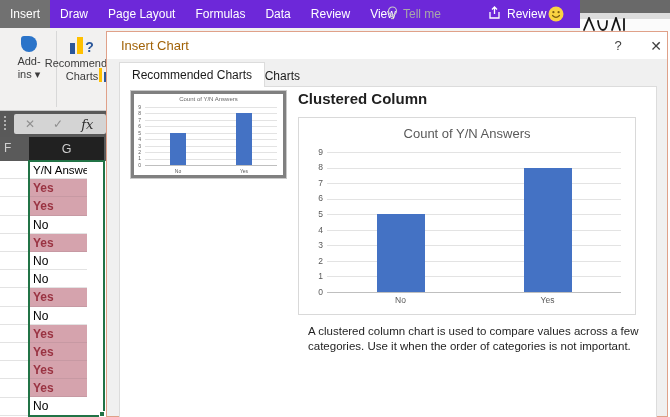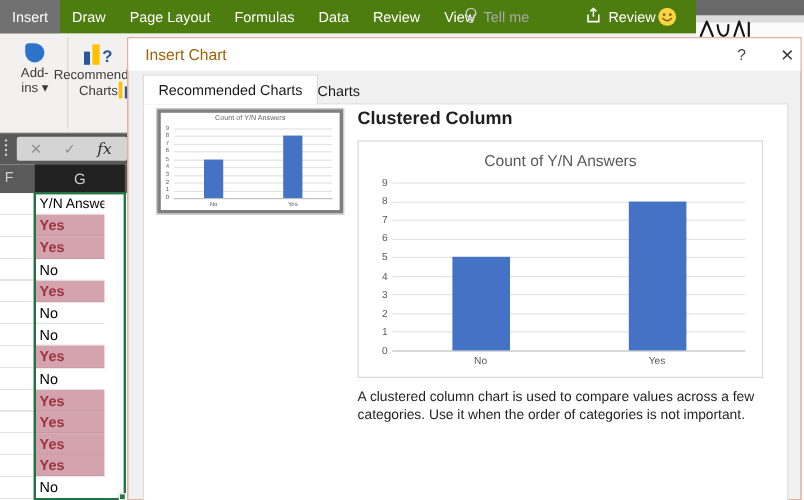--- a/index.html
+++ b/index.html
@@ -1,20 +1,20 @@
 <!DOCTYPE html>
 <html><head>
 <meta charset="utf-8">
 <style>
   html,body{margin:0;padding:0;background:#fff;}
   *{box-sizing:border-box;font-family:"Liberation Sans",sans-serif;}
   .screen{position:relative;width:670px;height:417px;overflow:hidden;background:#fff;}
 
   
-  .ribbon-bar{position:absolute;left:0;top:0;width:580px;height:28px;background:#4d7c0f;display:flex;align-items:stretch;}
+  .ribbon-bar{position:absolute;left:0;top:0;width:580px;height:28px;background:#6d28d9;display:flex;align-items:stretch;}
   .rtab{color:#fff;font-size:12px;padding:0 10px;display:flex;align-items:center;cursor:default;white-space:nowrap;}
   .rtab.active{background:#717171;}
   .tellme{position:absolute;left:387px;top:0;height:28px;display:flex;align-items:center;gap:5px;color:#a8a8a8;font-size:12px;}
   .share{position:absolute;left:487px;top:0;height:28px;display:flex;align-items:center;gap:6px;color:#fff;font-size:12px;}
   .smiley{position:absolute;left:548px;top:6px;}
   .ribbon-right{position:absolute;left:580px;top:0;width:90px;height:31px;}
   .rr-a{position:absolute;left:0;top:0;width:90px;height:13px;background:#696969;}
   .rr-b{position:absolute;left:0;top:13px;width:90px;height:6px;background:#dcdcdc;}
   .rr-c{position:absolute;left:0;top:19px;width:90px;height:12px;background:#fbfbfb;}
   .ink{position:absolute;left:2px;top:17px;}
@@ -68,21 +68,21 @@
 
   
   .thumb{position:absolute;left:11px;top:4px;width:155px;height:87px;border:3px solid #808080;outline:1px solid #c9c9c9;background:#fff;}
   .minichart{position:absolute;left:0;top:0;width:149px;height:81px;}
   .mini-title{position:absolute;left:0;top:2px;width:100%;text-align:center;font-size:6px;color:#666;}
 
   
   .chart-head{position:absolute;left:178px;top:3px;font-size:15px;font-weight:600;color:#1f1f1f;}
   .bigchart{position:absolute;left:178px;top:30px;width:338px;height:198px;border:1px solid #d9d9d9;background:#fff;}
   .big-title{position:absolute;left:0;top:8px;width:100%;text-align:center;font-size:13px;color:#595959;}
-  .desc{position:absolute;left:178px;top:237px;width:360px;font-size:11.5px;line-height:15px;color:#1f1f1f;}
+  .desc{position:absolute;left:188px;top:237px;width:360px;font-size:11.5px;line-height:15px;color:#1f1f1f;}
 
   
   .gridline{position:absolute;height:1px;background:#e3e3e3;}
   .gridline.base{background:#bfbfbf;}
   .ticklab{position:absolute;text-align:right;color:#595959;}
   .bar{position:absolute;background:#4472c4;}
   .catlab{position:absolute;text-align:center;color:#595959;}
 </style>
 </head>
 <body>

